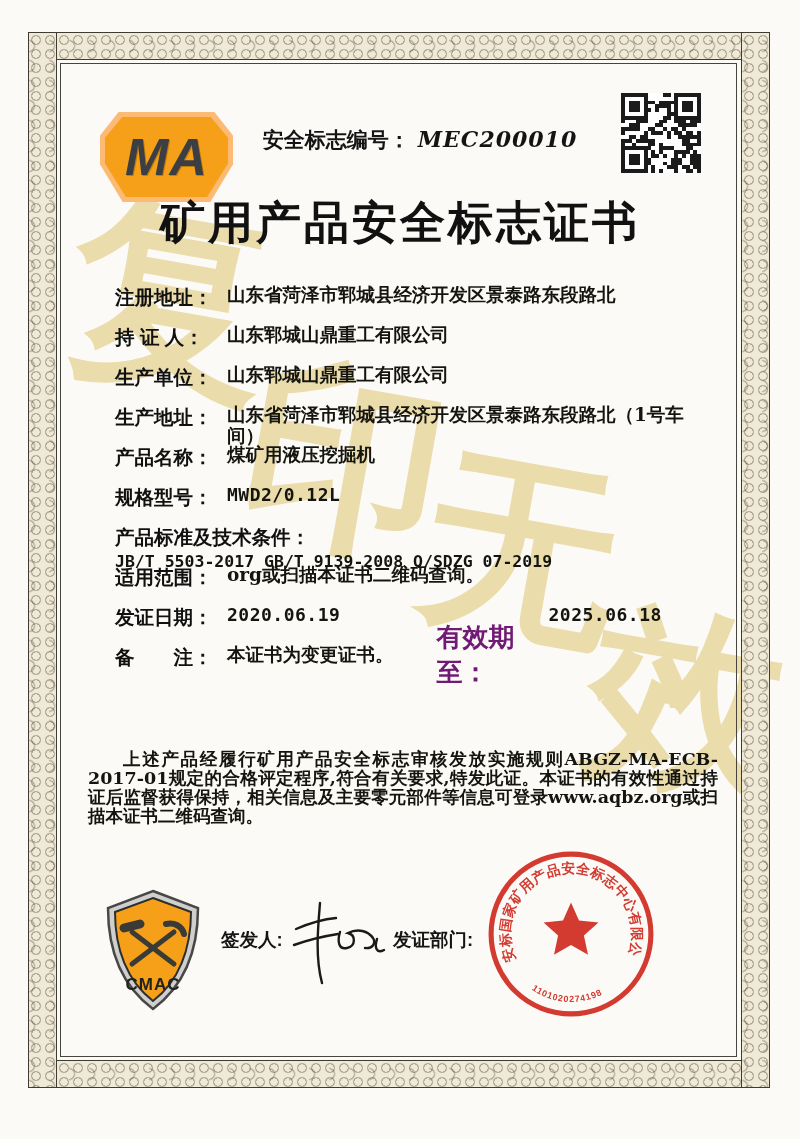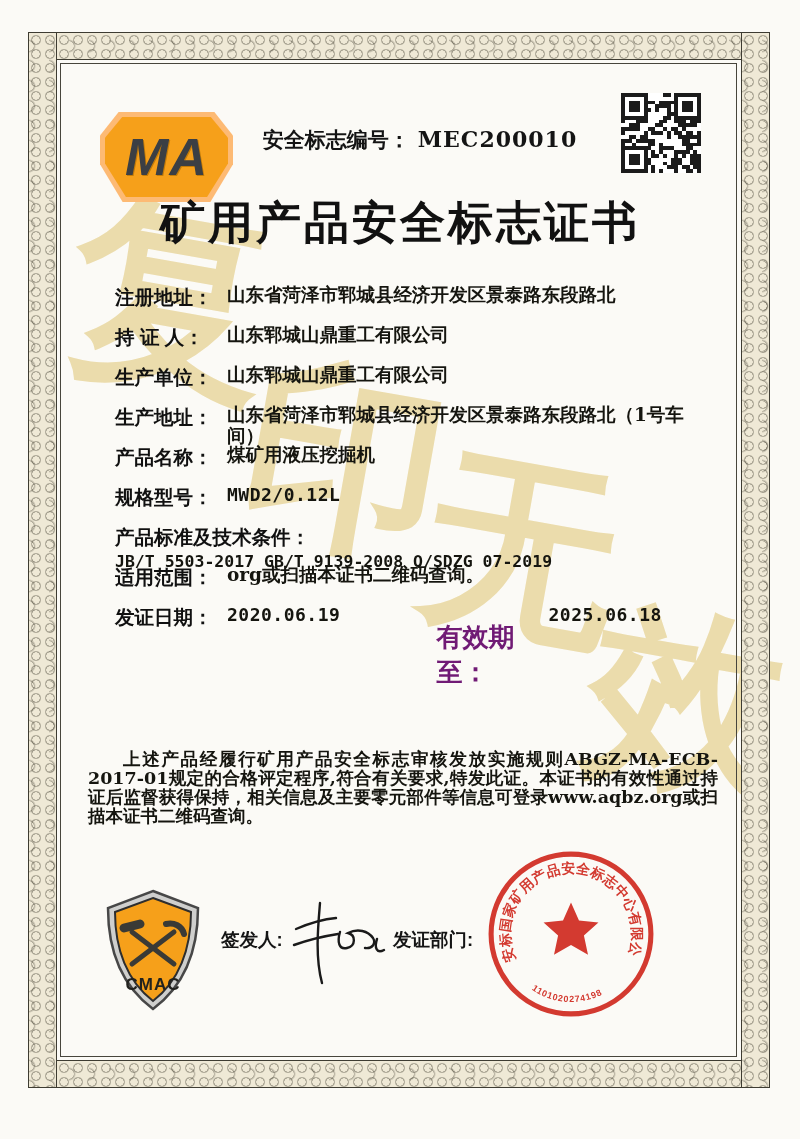--- a/index.html
+++ b/index.html
@@ -31,21 +31,21 @@
     background:#fdba74;
     clip-path:polygon(0% 26%, 14% 0%, 86% 0%, 100% 26%, 100% 58%, 83% 100%, 17% 100%, 0% 58%); }
   .ma-badge .ma-inner { position:absolute; left:5px; top:5px; right:5px; bottom:5px; background:#f6a01a;
     clip-path:polygon(0% 26%, 14% 0%, 86% 0%, 100% 26%, 100% 58%, 83% 100%, 17% 100%, 0% 58%);
     display:flex; align-items:center; justify-content:center; }
   .ma-badge .ma-text { font-family:"Liberation Sans", sans-serif; font-weight:900; font-style:italic;
     font-size:52px; color:#3b3f44; letter-spacing:1px; text-shadow:1px 1px 0 #c47c08; }
 
   .cert-no { position:absolute; z-index:3; left:240px; top:126px; width:360px; text-align:center; white-space:nowrap; }
   .cert-no .lbl { font-weight:700; font-size:21px; color:#141414; }
-  .cert-no .val { font-family:"DejaVu Serif", serif; font-weight:700; font-size:22px; color:#141414; margin-left:8px; letter-spacing:1px; }
+  .cert-no .val { font-family:"DejaVu Serif", serif; font-weight:700; font-size:22px; color:#141414; margin-left:8px; letter-spacing:1px;font-style:italic; }
 
   .qr { position:absolute; z-index:3; left:621px; top:93px; width:80px; height:80px; }
 
   .title { position:absolute; z-index:3; left:62px; top:193px; width:676px; text-align:center;
     font-family:"DejaVu Serif", serif; font-weight:900; font-size:45px; color:#111; letter-spacing:3px; }
 
   
   .fields { position:absolute; z-index:3; left:90px; top:284px; width:630px; }
   .row { position:relative; height:40px; padding-left:25px; white-space:normal; }
   .row .flabel { display:inline-block; width:112px; font-weight:700; font-size:19.5px; color:#101010; vertical-align:top; }
@@ -278,20 +278,23 @@
     </div>
       <div class="row wide">
       <span class="flabel">产品标准及技术条件：</span><span class="fvalue code">JB/T 5503-2017 GB/T 9139-2008 Q/SDZG 07-2019</span>
     </div>
       <div class="row">
       <span class="flabel">适用范围：</span><span class="fvalue">org或扫描本证书二维码查询。</span>
     </div>
       <div class="row">
       <span class="flabel">发证日期：</span><span class="fvalue code datev">2020.06.19</span>
     <span class="flabel2">有效期至：</span><span class="fvalue code">2025.06.18</span></div>
+      <div class="row">
+      <span class="flabel">备　　注：</span><span class="fvalue">本证书为变更证书。</span>
+    </div>
     </div>
 
   <div class="statement">上述产品经履行矿用产品安全标志审核发放实施规则ABGZ-MA-ECB-2017-01规定的合格评定程序,符合有关要求,特发此证。本证书的有效性通过持证后监督获得保持，相关信息及主要零元部件等信息可登录www.aqbz.org或扫描本证书二维码查询。</div>
 
   <svg class="cmac" viewBox="0 0 106 126">
     <path d="M53 3 L98 20 C98 62 84 98 53 121 C22 98 8 62 8 20 Z" fill="#cfcfcd" stroke="#474747" stroke-width="2.5"></path>
     <path d="M53 10 L91 24 C91 61 79 93 53 113 C27 93 15 61 15 24 Z" fill="#f6a01a" stroke="#2e2e2e" stroke-width="2"></path>
     <g stroke="#3a3a36" stroke-width="5" stroke-linecap="round" fill="none">
       <path d="M32 44 L74 76"></path>
       <path d="M74 44 L32 76"></path>

